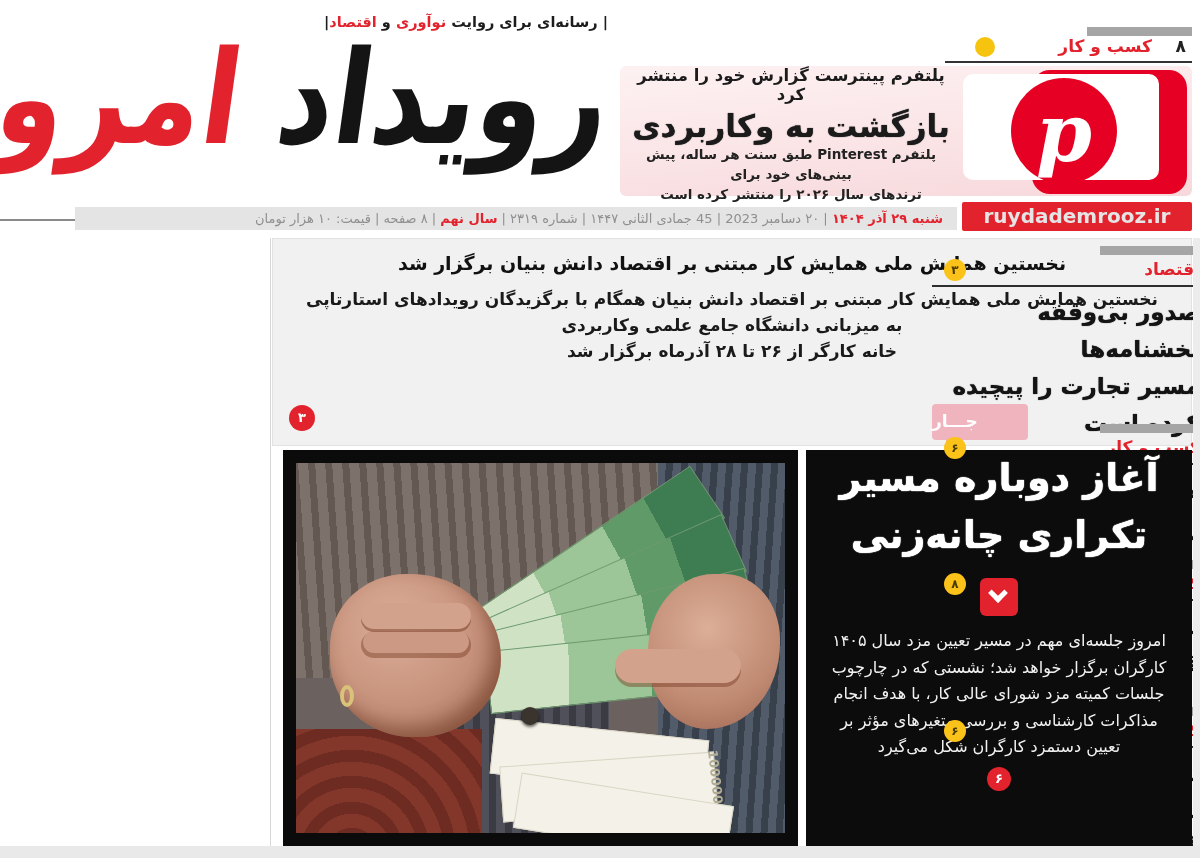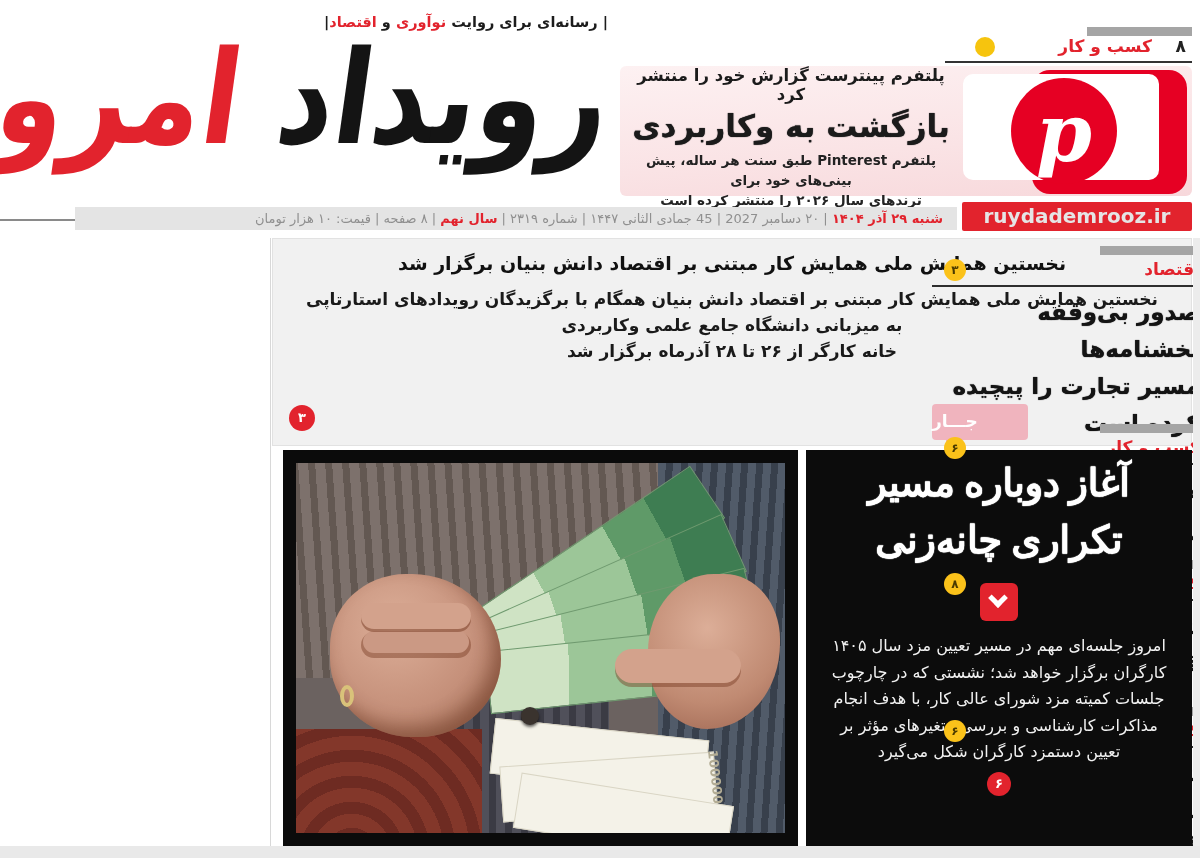--- a/index.html
+++ b/index.html
@@ -22,21 +22,21 @@
   .tr-label{position:absolute;right:40px;top:0;font-size:17px;font-weight:bold;color:#e2232d;}
   .tr-dot{position:absolute;left:30px;top:1px;width:20px;height:20px;border-radius:50%;background:#f6c40e;}
   .tr-underline{position:absolute;top:61px;right:8px;width:247px;height:2px;background:#333;}
 
   
   .pin-box{position:absolute;top:66px;right:8px;left:620px;height:130px;border-radius:6px;
            background:linear-gradient(175deg,#fdf1f2 0%,#fae3e5 60%,#f7d8db 100%);}
   .pin-text{position:absolute;top:0;right:240px;left:10px;height:130px;text-align:center;color:#1b1b1b;}
   .pin-kicker{font-size:16.5px;font-weight:bold;}
   .pin-head{margin-top:4px;font-size:31px;font-weight:bold;text-shadow:0 0 1px #111;}
-  .pin-sub{margin-top:6px;font-size:13.5px;font-weight:bold;line-height:20px;color:#222;}
+  .pin-sub{font-size:13.5px;font-weight:bold;line-height:20px;color:#222;}
   .pin-logo{position:absolute;top:4px;right:5px;width:230px;height:124px;}
   .pin-appsq{position:absolute;top:0;right:0;width:155px;height:124px;background:#e60023;border-radius:18px;}
   .pin-card{position:absolute;top:4px;right:28px;width:196px;height:106px;background:#fff;border-radius:10px;}
   .pin-circle{position:absolute;top:8px;right:70px;width:106px;height:106px;border-radius:50%;background:#e60023;}
   .pin-p{position:absolute;top:2px;left:0;width:100%;text-align:center;color:#fff;
          font-family:"DejaVu Serif",serif;font-style:italic;font-weight:bold;font-size:80px;line-height:106px;}
 
   
   .dateline{position:absolute;top:207px;left:75px;width:882px;height:23px;background:#e4e4e4;
             font-size:13px;line-height:23px;color:#8f8f8f;padding:0 14px;white-space:nowrap;}
@@ -100,21 +100,21 @@
   .note-w{width:44%;height:15%;background:#f4f2e8;border:1px solid #d9d5c4;}
   .nw1{left:40%;top:72%;transform:rotate(6deg);}
   .nw2{left:42%;top:80%;transform:rotate(-4deg);}
   .nw3{left:45%;top:88%;transform:rotate(9deg);}
   .nw-num{position:absolute;right:6px;bottom:2px;color:#b3ad95;font-size:13px;font-weight:bold;
           transform:rotate(88deg);transform-origin:right bottom;direction:ltr;}
 
   
   .wage{position:absolute;top:450px;right:8px;left:806px;height:396px;background:#0c0c0c;text-align:center;color:#fff;}
   .wage-kicker{margin-top:17px;font-size:17px;font-weight:bold;color:#ffd400;}
-  .wage-head{margin-top:5px;font-size:38px;font-weight:bold;line-height:57px;text-shadow:0 0 1px #fff,0 0 1px #fff;font-family:Liberation Serif, serif;}
+  .wage-head{font-size:38px;font-weight:bold;line-height:57px;text-shadow:0 0 1px #fff,0 0 1px #fff;}
   .chev-sq{width:38px;height:38px;margin:14px auto 0;background:#e2232d;border-radius:6px;position:relative;}
   .chev{position:absolute;left:11px;top:8px;width:14px;height:14px;border-left:5px solid #fff;border-bottom:5px solid #fff;
         transform:rotate(-45deg);}
   .wage-body{margin-top:12px;padding:0 16px;font-size:16px;font-weight:500;line-height:26.5px;color:#f2f2f2;}
   .wage .badge-red{margin:6px auto 0;width:24px;height:24px;line-height:24px;}
 
   
   .bottom-strip{position:absolute;left:0;bottom:0;width:1200px;height:12px;background:#e9e9e9;}
   .right-strip{position:absolute;top:238px;left:1193px;width:7px;height:608px;background:#ececec;}
 </style>
@@ -147,21 +147,21 @@
     <div class="pin-text">
       <div class="pin-kicker">پلتفرم پینترست گزارش خود را منتشر کرد</div>
       <div class="pin-head">بازگشت به وکاربردی</div>
       <div class="pin-sub">
         <span>پلتفرم Pinterest طبق سنت هر ساله، پیش بینی‌های خود برای</span><br>
         <span>ترندهای سال ۲۰۲۶ را منتشر کرده است</span>
       </div>
     </div>
   </div>
 
-  <div class="dateline"><span class="red">شنبه ۲۹ آذر ۱۴۰۴</span><span> | </span><span>۲۰ دسامبر 2027</span><span> | </span><span>45 جمادی الثانی ۱۴۴۷</span><span> | </span><span>شماره ۲۳۱۹</span><span> | </span><span class="red">سال نهم</span><span> | </span><span>۸ صفحه</span><span> | </span><span>قیمت: ۱۰ هزار تومان</span></div>
+  <div class="dateline"><span class="red">شنبه ۲۹ آذر ۱۴۰۴</span><span> | </span><span>۲۰ دسامبر 2023</span><span> | </span><span>45 جمادی الثانی ۱۴۴۷</span><span> | </span><span>شماره ۲۳۱۹</span><span> | </span><span class="red">سال نهم</span><span> | </span><span>۸ صفحه</span><span> | </span><span>قیمت: ۱۰ هزار تومان</span></div>
   <div class="site-box">ruydademrooz.ir</div>
 
   <div class="lead">
     <div class="lead-kicker">نخستین همایش ملی همایش کار مبتنی بر اقتصاد دانش بنیان برگزار شد</div>
     <div class="lead-sub">
       <span>نخستین همایش ملی همایش کار مبتنی بر اقتصاد دانش بنیان همگام با برگزیدگان رویدادهای استارتاپی به میزبانی دانشگاه جامع علمی وکاربردی</span><br>
       <span>خانه کارگر از ۲۶ تا ۲۸ آذرماه برگزار شد</span>
     </div>
     <div class="badge-red">۳</div>
   </div>

